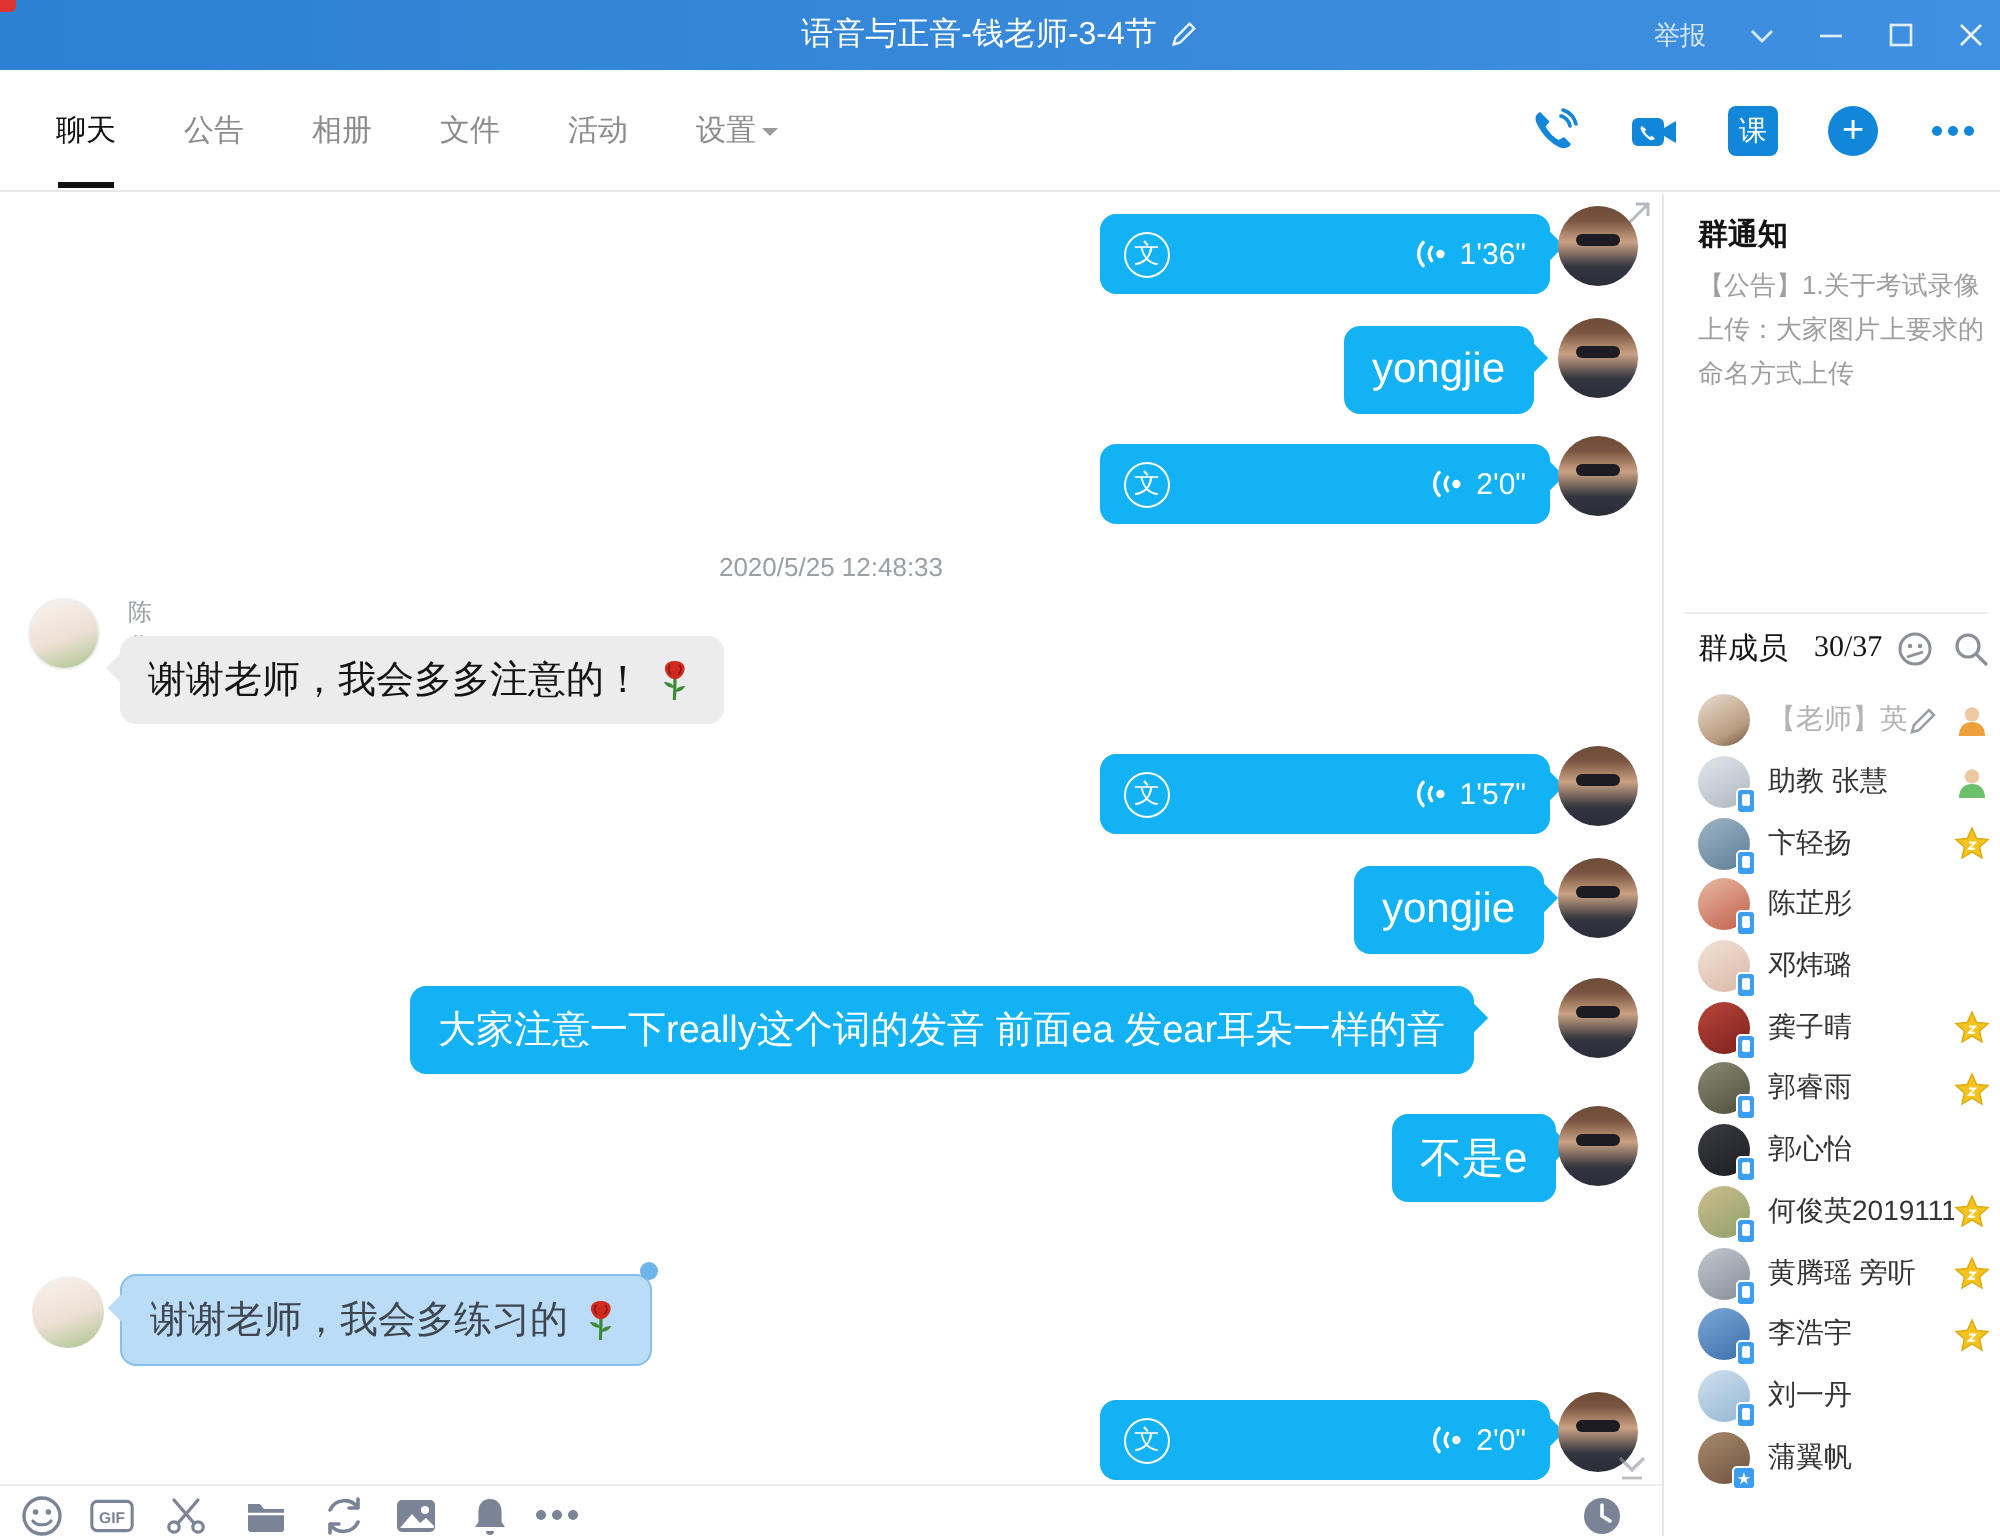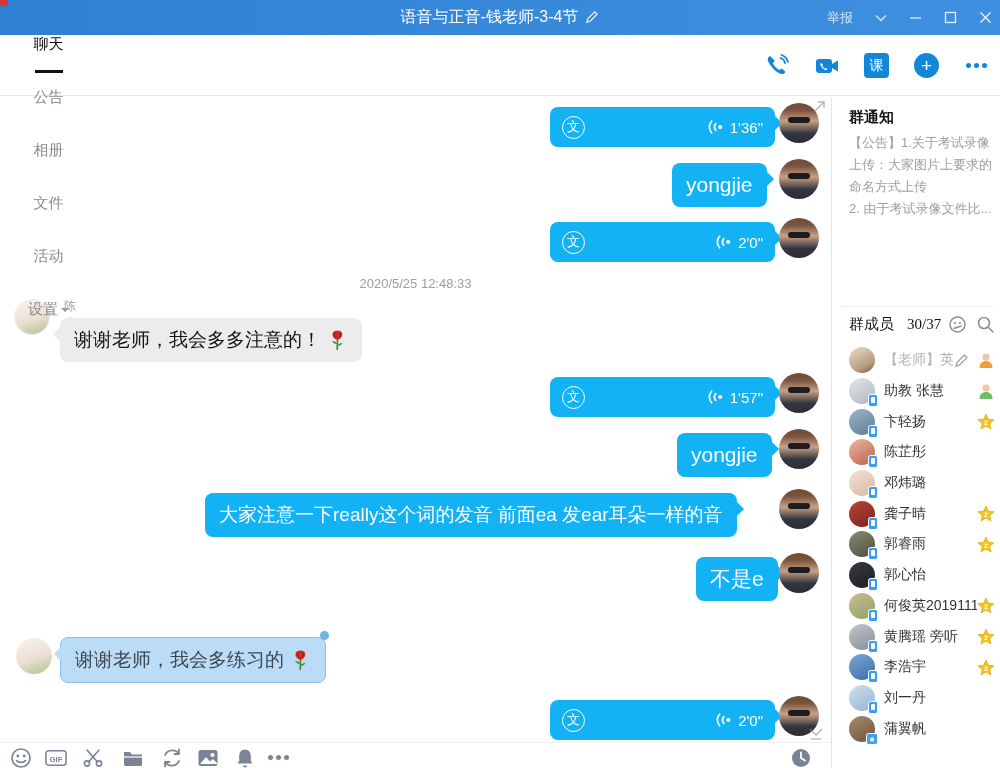--- a/index.html
+++ b/index.html
@@ -6,21 +6,21 @@
   html,body { width:1000px; height:768px; overflow:hidden; background:#fff;
     font-family:"Liberation Sans","DejaVu Sans",sans-serif; }
   .titlebar { position:absolute; left:0; top:0; width:1000px; height:35px;
     background:linear-gradient(90deg,#2e80d2,#3f90e0); z-index:20; }
   .app-sliver { position:absolute; left:0; top:0; width:8px; height:6px; background:#d33; border-radius:0 0 3px 0; }
   .tb-title { position:absolute; left:0; right:0; top:0; height:35px; display:flex; align-items:center; justify-content:center; gap:6px; color:#fff; font-size:16px; }
   .tb-pencil { width:15px; height:15px; opacity:.9; }
   .win-ctrls { position:absolute; right:8px; top:0; height:35px; display:flex; align-items:center; gap:22px; color:rgba(255,255,255,.78); font-size:13px;font-family:Liberation Mono, monospace; }
   .win-ctrls svg { display:block; }
   .tabbar { position:absolute; left:0; top:35px; width:1000px; height:61px; background:#fff; border-bottom:1px solid #e7e7e7; z-index:10; }
-  .tabs { position:absolute; left:28px; top:0; height:61px; display:flex; gap:34px; align-items:center; font-size:15px; color:#8b8b8b;flex-direction:column; }
+  .tabs { position:absolute; left:28px; top:0; height:61px; display:flex; gap:34px; align-items:center; font-size:15px; color:#8b8b8b; }
   .tab { position:relative; cursor:pointer; display:flex; align-items:center; gap:3px; }
   .tab.active { color:#111; }
   .tab.active::after { content:""; position:absolute; left:1px; right:1px; bottom:-19px; height:3px; background:#111; }
   .caret { border:4px solid transparent; border-top-color:#9a9a9a; margin-top:5px; }
   .tab-actions { position:absolute; right:10px; top:0; height:61px; display:flex; align-items:center; gap:23px; }
   .tab-actions .ticon { width:27px; height:27px; display:flex; align-items:center; justify-content:center; cursor:pointer; }
   .class-badge { width:25px; height:25px; background:#1287d9; color:#fff; border-radius:4px; font-size:14px; display:flex; align-items:center; justify-content:center; }
   .plus-circle { width:25px; height:25px; background:#1287d9; border-radius:50%; color:#fff; font-size:19px; display:flex; align-items:center; justify-content:center; position:relative; }
   .plus-circle::after { content:""; position:absolute; left:5px; bottom:-3px; border:4px solid transparent; border-top-color:#1287d9; transform:rotate(18deg); }
   .dots3 { display:flex; gap:3px; }
@@ -354,21 +354,20 @@
         <path d="M11 5.5 V11 L15 13.5" stroke="#fff" stroke-width="1.8" fill="none" stroke-linecap="round"></path>
       </svg>
   </div>
 
 </div>
 
 <div class="sidebar">
   <div class="notice-title">群通知</div>
   <div class="notice-body">
     <div>【公告】1.关于考试录像上传：大家图片上要求的命名方式上传</div>
-    <div>2. 由于考试录像文件比...</div>
   </div>
   <div class="side-div"></div>
 
   <div class="members-head">
     <span>群成员</span>
     <span class="cnt">30/37</span>
     <span class="mh-icons">
       <svg width="19" height="19" viewBox="0 0 19 19">
           <circle cx="9.5" cy="9.5" r="7.5" fill="none" stroke="#8a8f98" stroke-width="1.5"></circle>
           <circle cx="7" cy="8" r="1.1" fill="#8a8f98"></circle>

